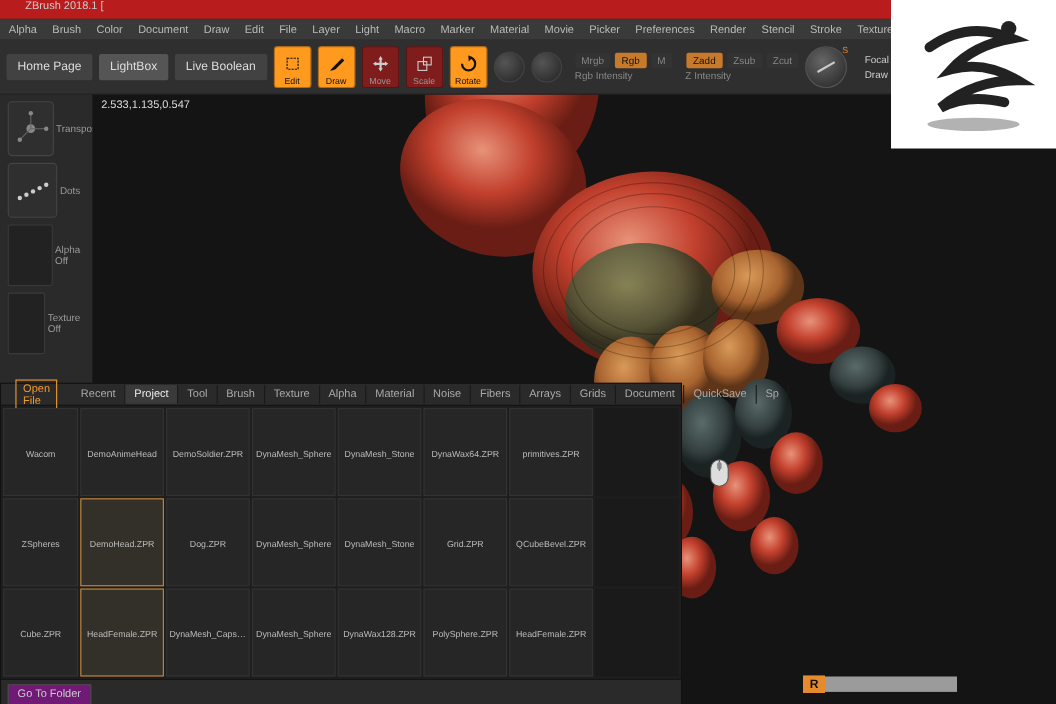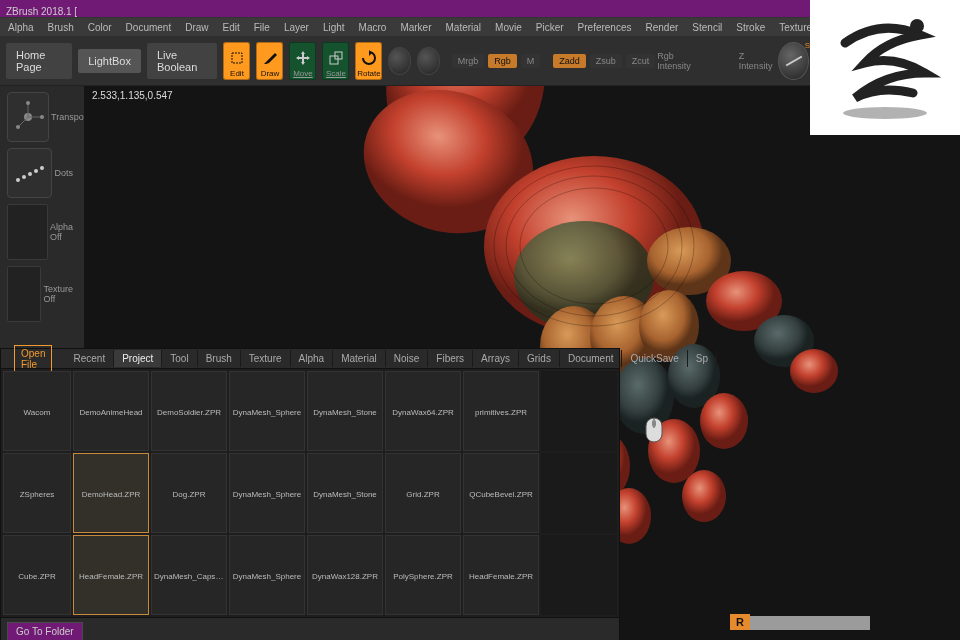--- a/index.html
+++ b/index.html
@@ -1,32 +1,32 @@
 <!DOCTYPE html>
 <html><head>
 <meta charset="utf-8">
 <style>
   * { margin: 0; padding: 0; box-sizing: border-box; font-family: Arial, sans-serif; }
   body { width: 960px; height: 640px; background: #2a2a2a; color: #aaa; font-size: 10px; overflow: hidden; position: relative; }
 
   
-  .titlebar { height: 18px; background: #701a75; border-bottom: 1px solid #333; display: flex; align-items: flex-end; padding-left: 6px; color: #ccc; font-size: 10px; }
+  .titlebar { height: 18px; background: #b91c1c; border-bottom: 1px solid #333; display: flex; align-items: flex-start; padding-left: 23px; color: #ccc; font-size: 10px; }
 
   
   .menubar { height: 18px; background: #3a3a3a; display: flex; align-items: center; padding: 0 8px; gap: 14px; color: #bbb; }
   .menubar span { cursor: pointer; }
 
   
   .toolbar { height: 50px; background: #2f2f2f; display: flex; align-items: center; padding: 0 6px; gap: 6px; border-bottom: 1px solid #222;}
   .tb-btn { padding: 6px 10px; background: #424242; color: #ddd; border-radius: 2px; font-size: 11px; cursor: pointer; }
   .tb-icon { width: 34px; height: 38px; background: #ff9a1f; border-radius: 3px; display:flex; flex-direction:column; align-items:center; justify-content:flex-end; color:#111; font-size:8px; padding-bottom:2px; cursor:pointer; box-shadow: inset 0 0 0 1px rgba(0,0,0,0.3);}
-  .tb-icon.dark { background:#14532d; color:#999;text-decoration:underline; }
+  .tb-icon.dark { background:#7f1d1d; color:#999; }
   .tb-icon .g { width:18px; height:18px; margin-bottom:2px; display:flex; align-items:center; justify-content:center;}
   .tb-round { width:28px; height:28px; border-radius:50%; background: radial-gradient(circle at 35% 35%, #555, #222); border:1px solid #444; cursor:pointer;}
-  .rgb-area { display:flex; gap:2px; margin-left:6px;}
+  .rgb-area { display:flex; flex-direction:column; gap:2px; margin-left:6px;}
   .rgb-row { display:flex; align-items:center; gap:4px; font-size:9px; color:#888;}
   .rgb-cell { padding:2px 6px; background:#333; border-radius:2px;}
   .rgb-cell.on { background:#c77a2a; color:#111;}
   .slider-area { display:flex; flex-direction:column; gap:4px; margin-left:10px; font-size:9px;}
   .slider-row { display:flex; align-items:center; gap:6px; color:#ccc;}
   .slider-track { width:90px; height:4px; background:#444; border-radius:2px; position:relative;}
   .slider-knob { position:absolute; top:-3px; width:10px; height:10px; border-radius:50%; background:#e68a2e;}
   .brush-icon { width:38px; height:38px; border-radius:50%; background:radial-gradient(circle at 40% 35%, #666, #222); border:1px solid #555; position:relative; display:flex; align-items:center; justify-content:center;}
   .brush-icon::after { content:""; position:absolute; width:18px; height:2px; background:#ccc; transform:rotate(-30deg);}
 

